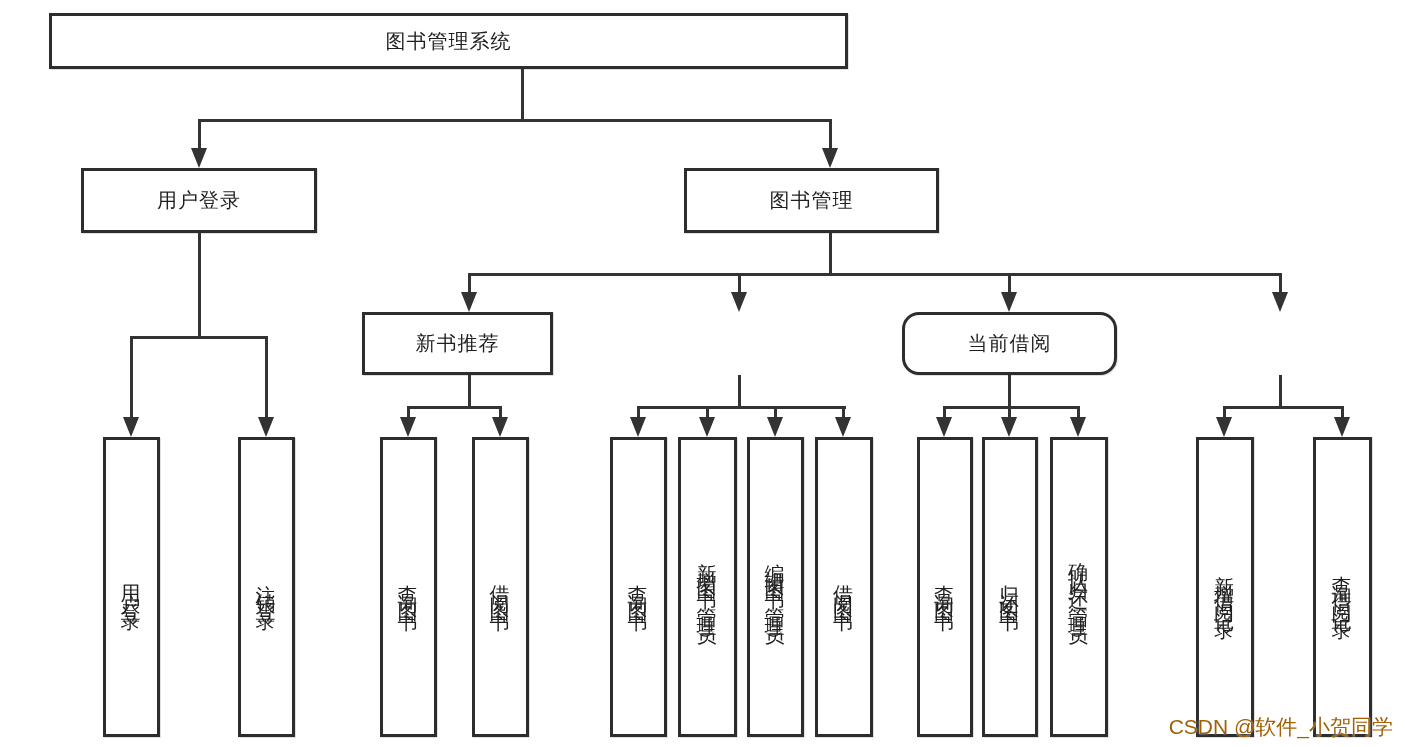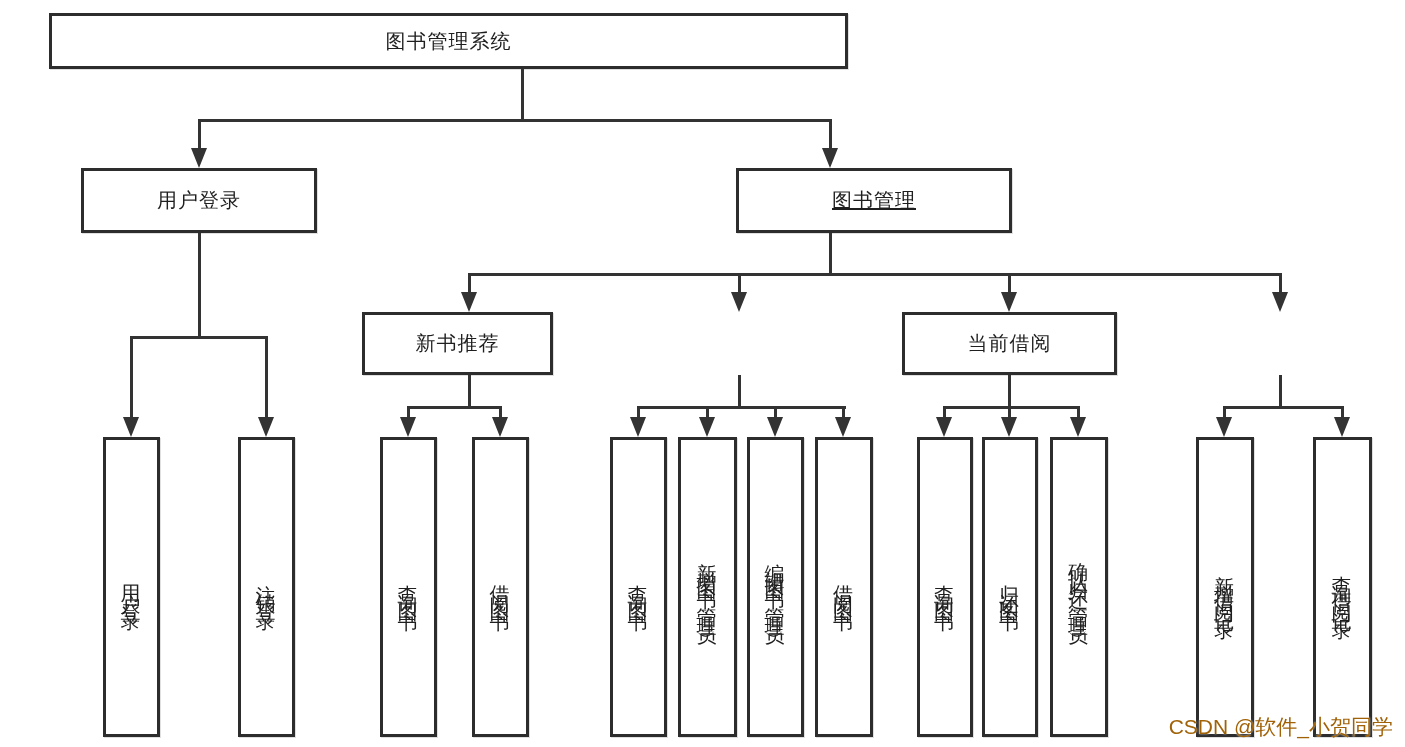--- a/index.html
+++ b/index.html
@@ -63,28 +63,28 @@
 
 <div id="canvas">
 
   <div class="node" style="left:21px; top:13px; width:799px; height:56px;margin-left:28px;">
     <span class="hlabel">图书管理系统</span>
   </div>
 
   <div class="node" style="left:81px; top:168px; width:236px; height:65px;">
     <span class="hlabel">用户登录</span>
   </div>
-  <div class="node" style="left:736px; top:168px; width:276px; height:65px;text-decoration:underline;">
+  <div class="node" style="left:684px; top:168px; width:255px; height:65px;">
     <span class="hlabel">图书管理</span>
   </div>
 
   <div class="node" style="left:362px; top:312px; width:191px; height:63px;">
     <span class="hlabel">新书推荐</span>
   </div>
-  <div class="node" style="left:902px; top:312px; width:215px; height:63px;">
+  <div class="node" style="left:902px; top:312px; width:215px; height:63px;border-radius:17px;">
     <span class="hlabel">当前借阅</span>
   </div>
 
   <div class="node" style="left:103px; top:437px; width:57px; height:300px;">
     <span class="vlabel">用户登录</span>
   </div>
   <div class="node" style="left:238px; top:437px; width:57px; height:300px;">
     <span class="vlabel">注销登录</span>
   </div>
 

